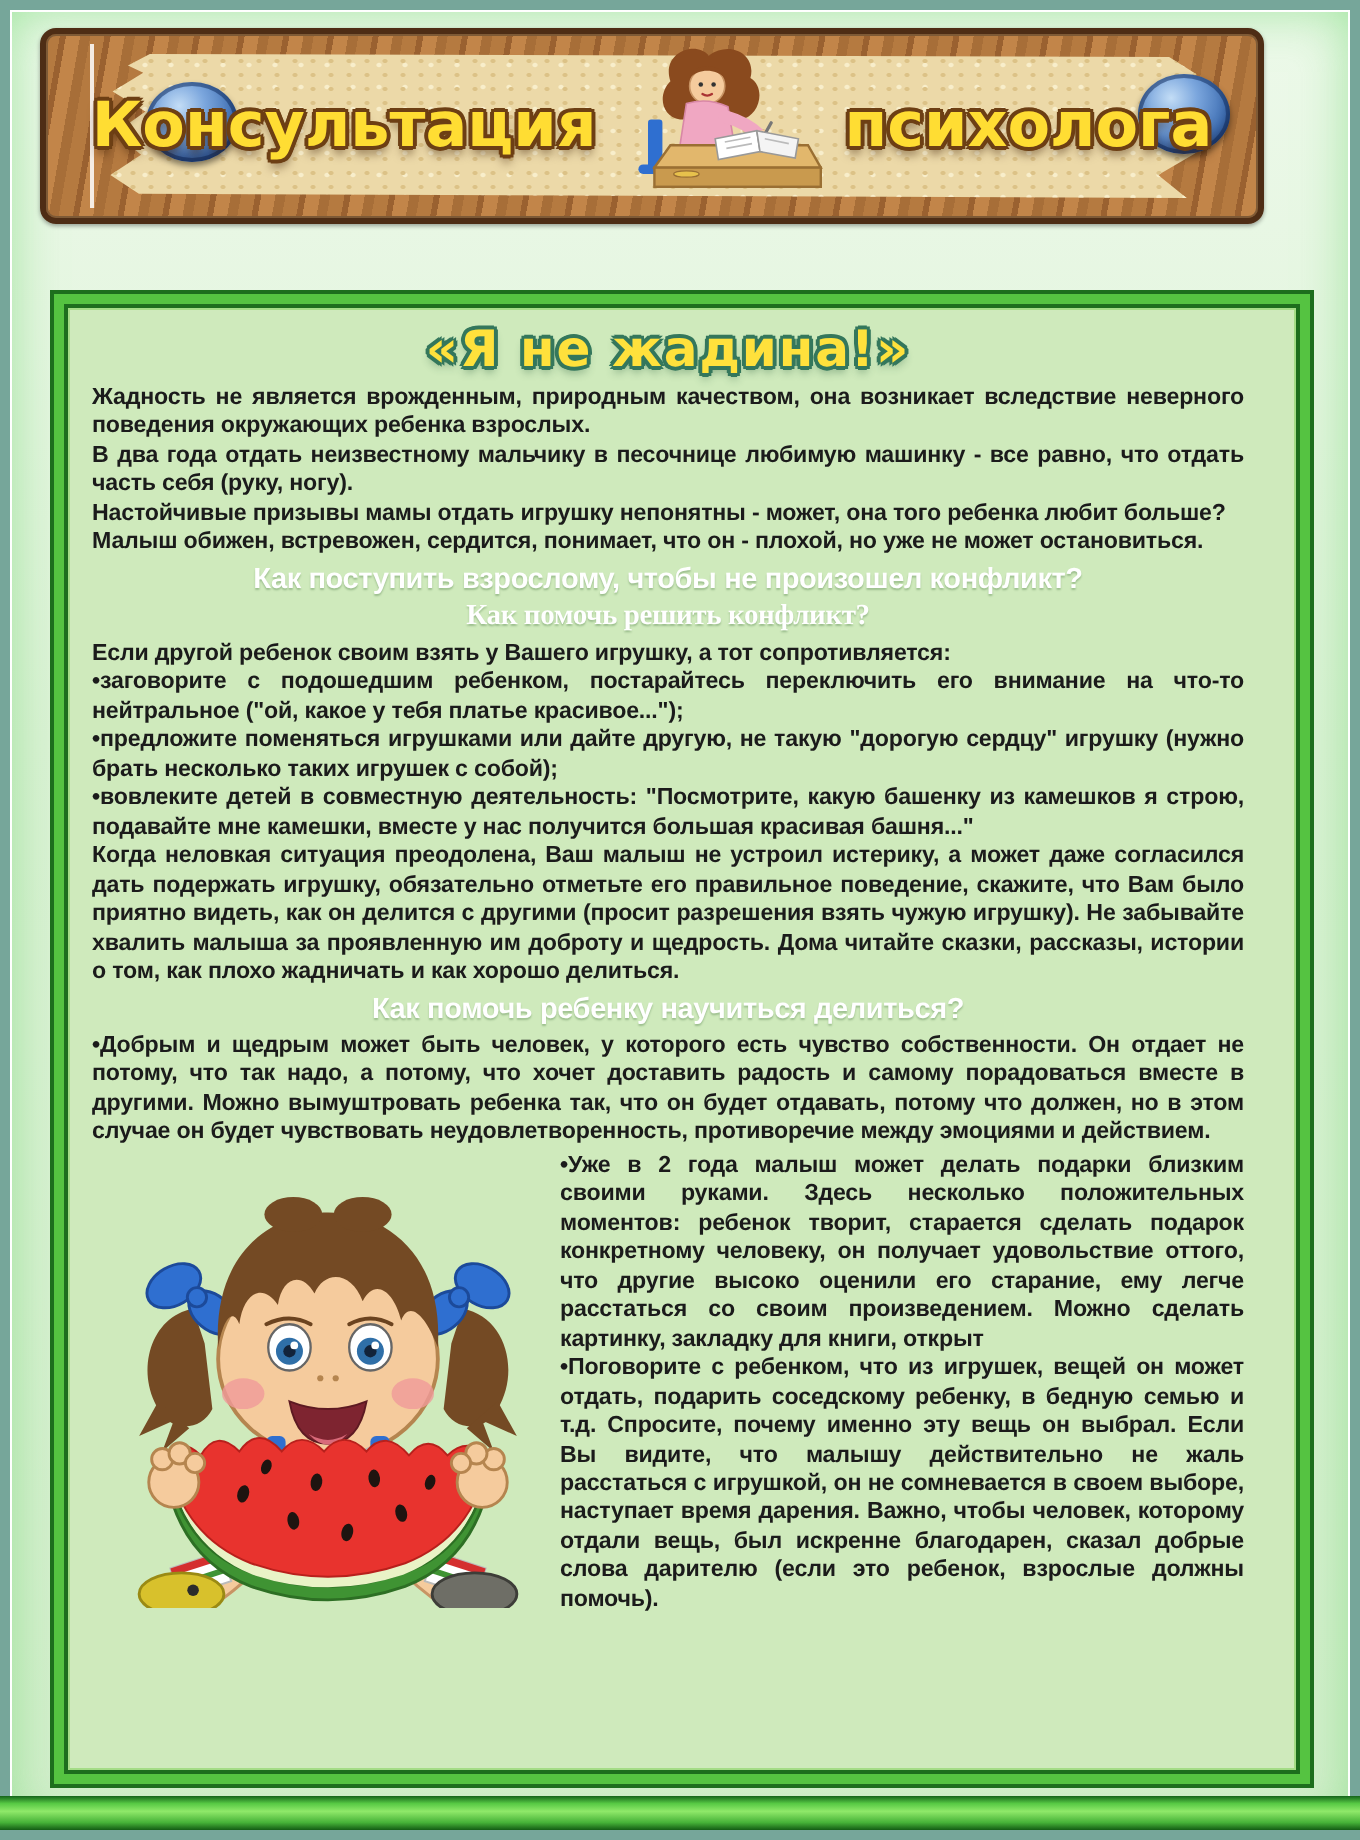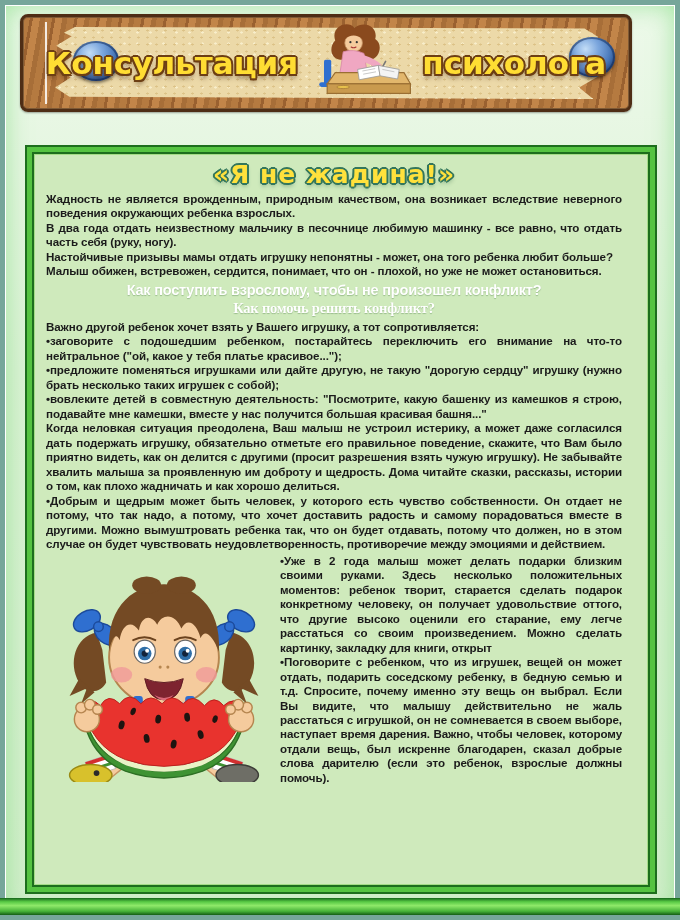--- a/index.html
+++ b/index.html
@@ -148,26 +148,27 @@
   <div class="title1">«Я не жадина!»</div>
 
   <p class="body">Жадность не является врожденным, природным качеством, она возникает вследствие неверного поведения окружающих ребенка взрослых.</p>
   <p class="body">В два года отдать неизвестному мальчику в песочнице любимую машинку - все равно, что отдать часть себя (руку, ногу).</p>
   <p class="body">Настойчивые призывы мамы отдать игрушку непонятны - может, она того ребенка любит больше?</p>
   <p class="body">Малыш обижен, встревожен, сердится, понимает, что он - плохой, но уже не может остановиться.</p>
 
   <div class="white-heading">Как поступить взрослому, чтобы не произошел конфликт?</div>
   <div class="white-heading" style="margin-top:-1px;font-family:Liberation Serif, serif;">Как помочь решить конфликт?</div>
 
-  <p class="body">Важно другой ребенок хочет взять у Вашего игрушку, а тот сопротивляется:</p>
+  <p class="body">Если другой ребенок своим взять у Вашего игрушку, а тот сопротивляется:</p>
   <p class="body">•заговорите с подошедшим ребенком, постарайтесь переключить его внимание на что-то нейтральное ("ой, какое у тебя платье красивое...");</p>
   <p class="body">•предложите поменяться игрушками или дайте другую, не такую "дорогую сердцу" игрушку (нужно брать несколько таких игрушек с собой);</p>
   <p class="body">•вовлеките детей в совместную деятельность: "Посмотрите, какую башенку из камешков я строю, подавайте мне камешки, вместе у нас получится большая красивая башня..."</p>
   <p class="body">Когда неловкая ситуация преодолена, Ваш малыш не устроил истерику, а может даже согласился дать подержать игрушку, обязательно отметьте его правильное поведение, скажите, что Вам было приятно видеть, как он делится с другими (просит разрешения взять чужую игрушку). Не забывайте хвалить малыша за проявленную им доброту и щедрость. Дома читайте сказки, рассказы, истории о том, как плохо жадничать и как хорошо делиться.</p>
 
+  <div class="white-heading">Как помочь ребенку научиться делиться?</div>
 
   <p class="body">•Добрым и щедрым может быть человек, у которого есть чувство собственности. Он отдает не потому, что так надо, а потому, что хочет доставить радость и самому порадоваться вместе в другими. Можно вымуштровать ребенка так, что он будет отдавать, потому что должен, но в этом случае он будет чувствовать неудовлетворенность, противоречие между эмоциями и действием.</p>
 
   <div class="wrap-section">
     <svg class="girl-illu" viewBox="0 0 220 230">
 
       <path d="M40,76 C18,80 10,108 22,128 C28,140 44,140 50,128 L46,94 Z" fill="#744a24"></path>
       <path d="M22,124 L12,142 L30,134 L24,150 L38,138 Z" fill="#744a24"></path>
 
       <path d="M180,76 C202,80 210,108 198,128 C192,140 176,140 170,128 L174,94 Z" fill="#744a24"></path>

